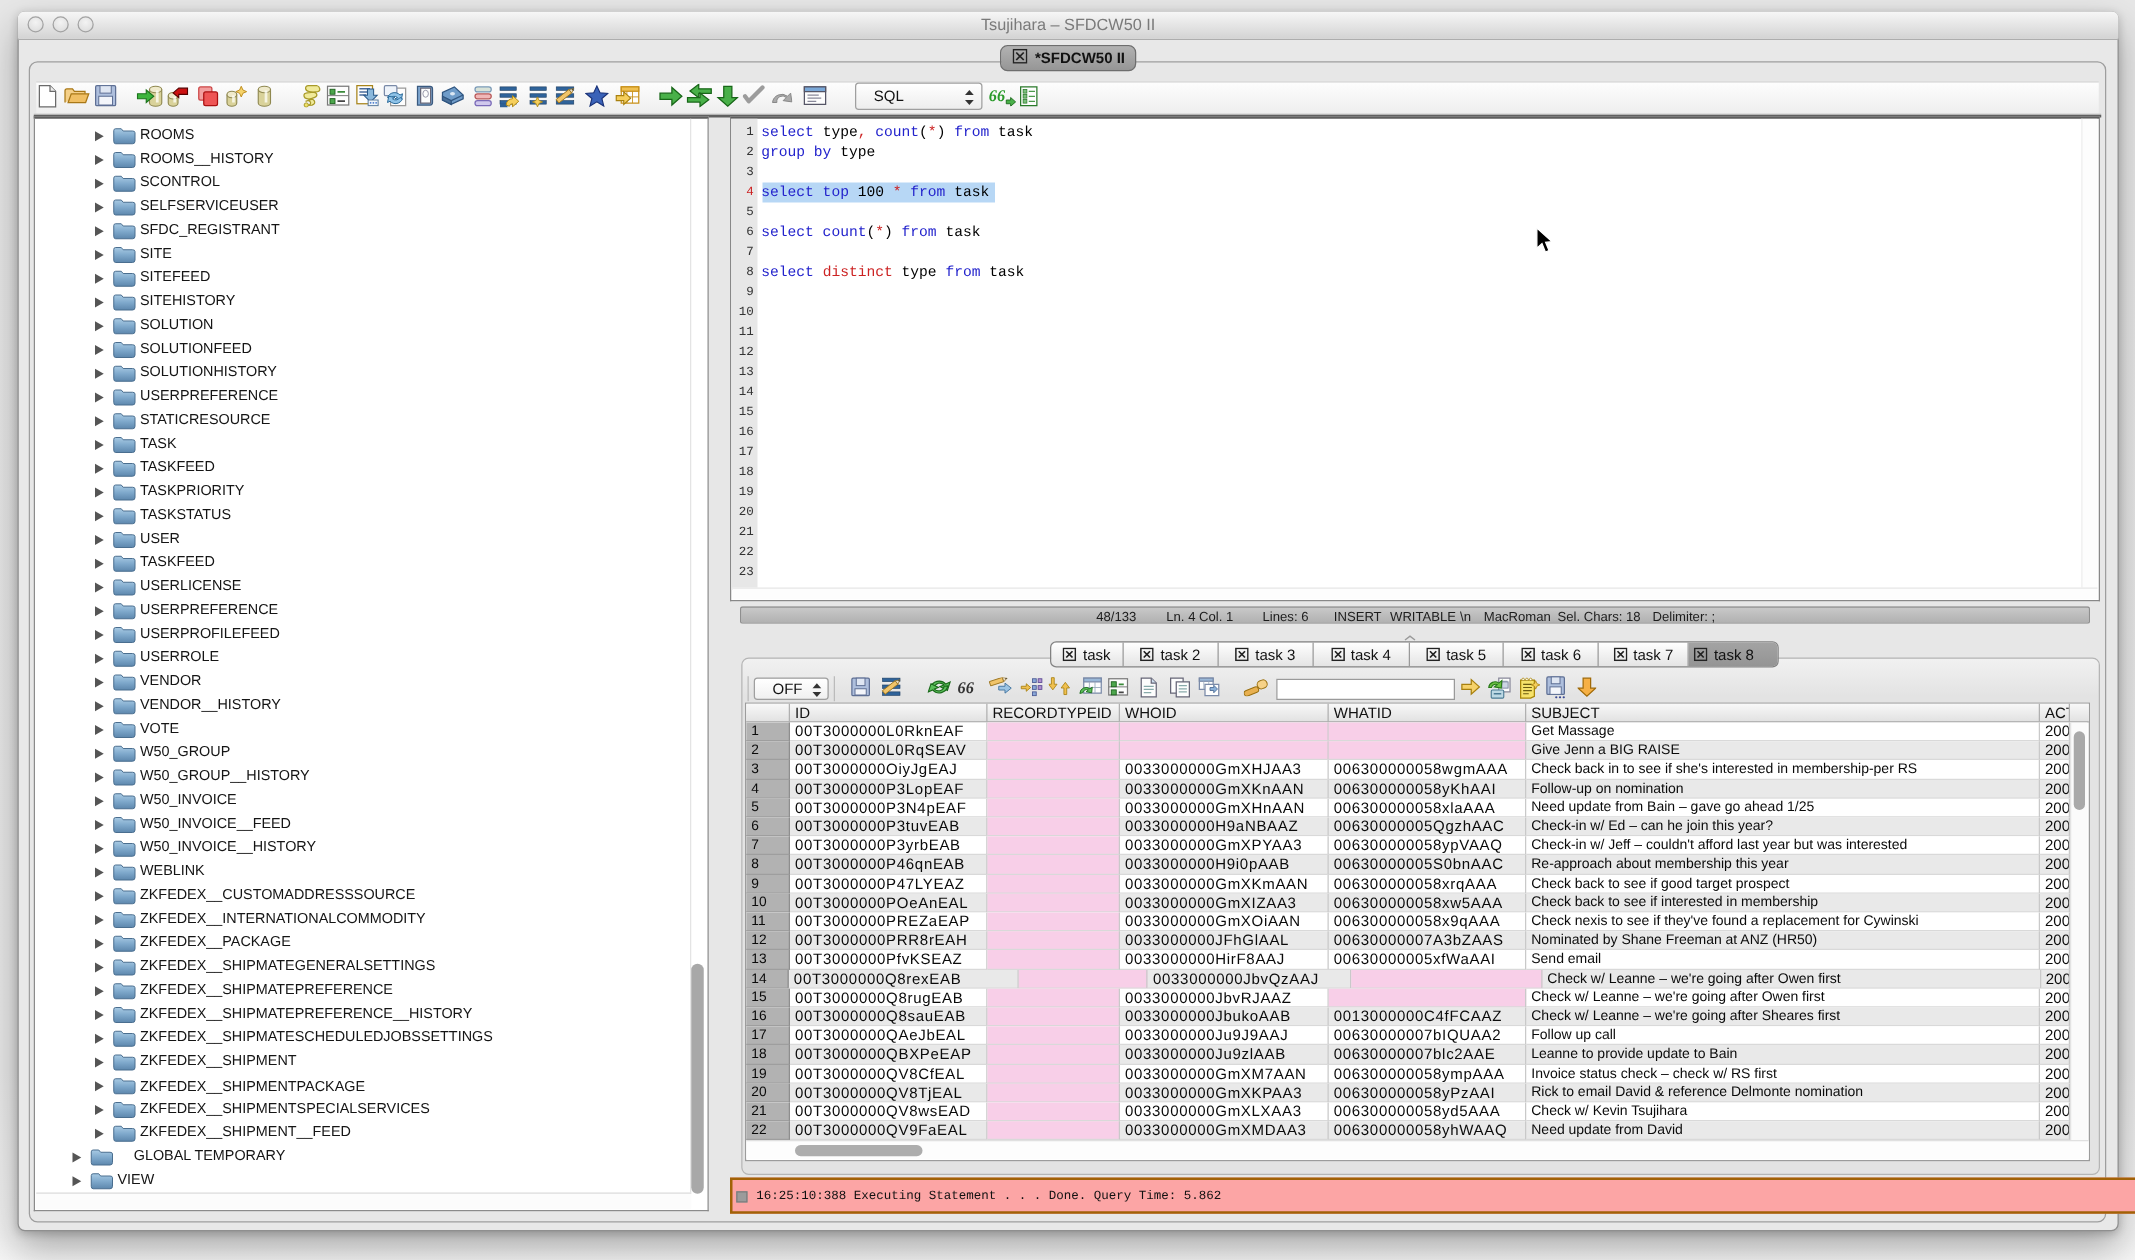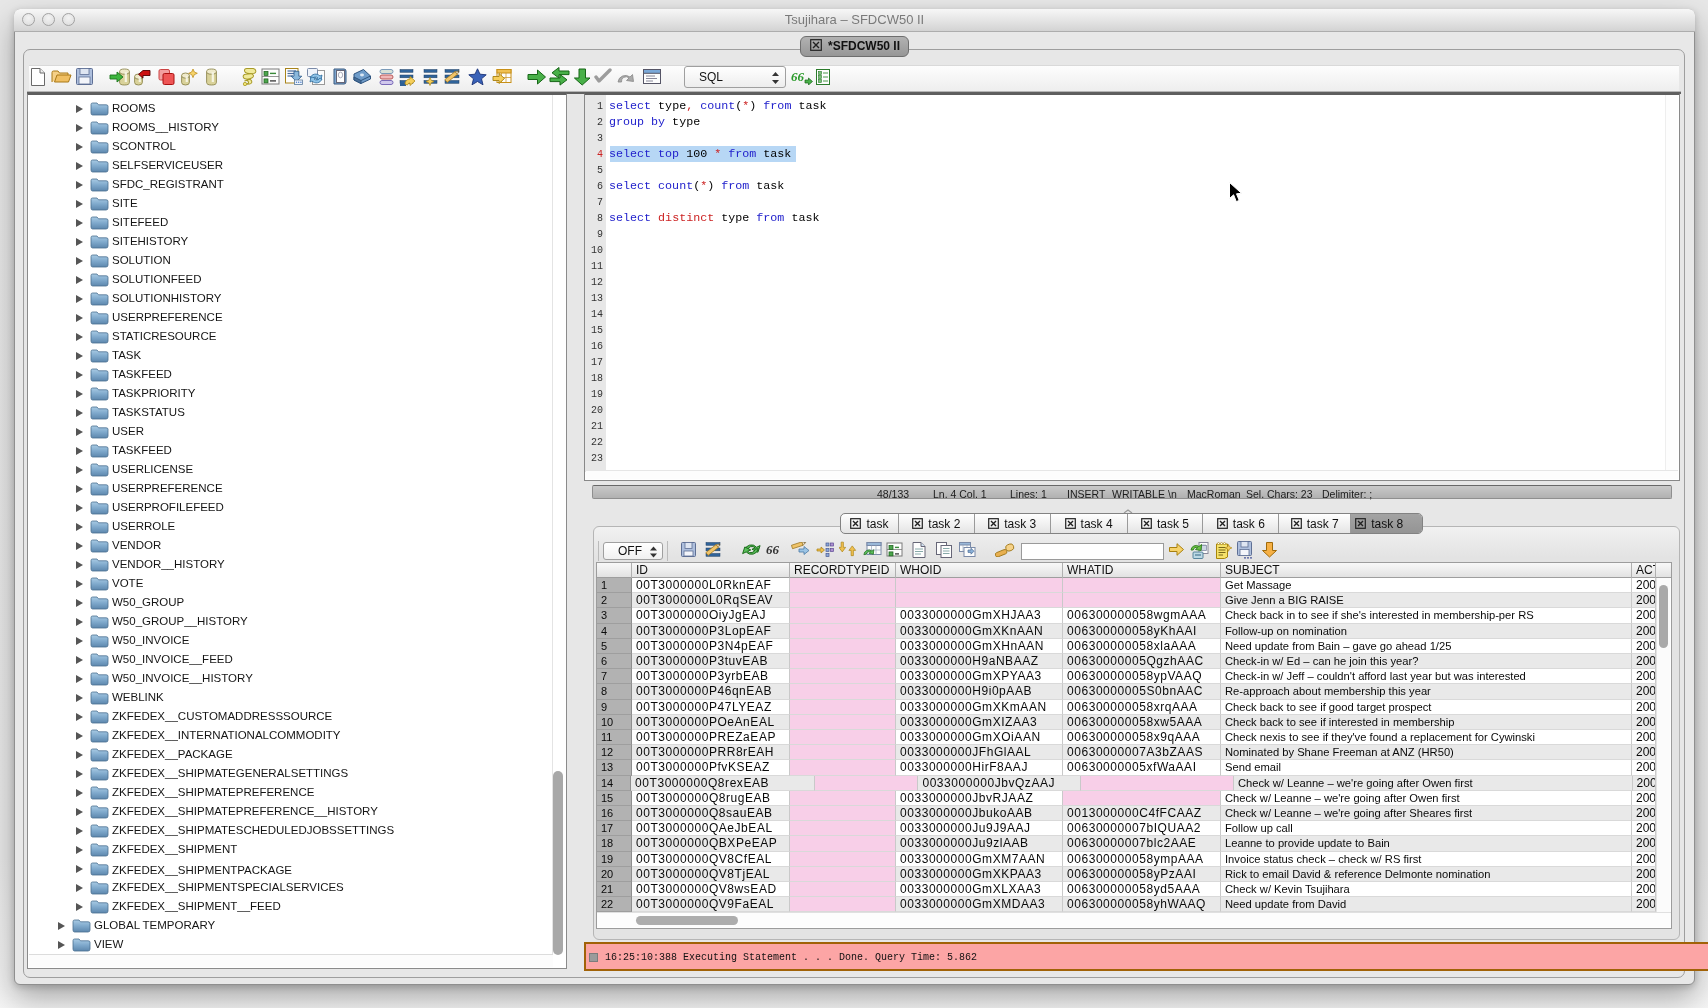--- a/index.html
+++ b/index.html
@@ -674,21 +674,21 @@
       <span class="abs" style="left:44px;top:1px"><svg width="19" height="15" viewBox="0 0 19 15">
           <defs>
             <linearGradient id="fg" x1="0" y1="0" x2="0" y2="1">
               <stop offset="0" stop-color="#a9cbe4"></stop>
               <stop offset="0.5" stop-color="#7fa9cc"></stop>
               <stop offset="1" stop-color="#5d87ad"></stop>
             </linearGradient>
           </defs>
           <path d="M1 3.5 Q1 2 2.5 2 L7 2 L8.5 3.8 L16 3.8 Q18 3.8 18 5.2 L18 12 Q18 14 16 14 L2.5 14 Q1 14 1 12 Z" fill="url(#fg)" stroke="#4a6e8f" stroke-width="0.8"></path>
         </svg></span>
-      <span class="abs" style="left:66px;top:2px">GLOBAL TEMPORARY</span>
+      <span class="abs" style="left:79px;top:2px">GLOBAL TEMPORARY</span>
     </div>
 <div class="trow" style="left:0;top:841px">
       <span class="tri" style="left:30px"></span>
       <span class="abs" style="left:44px;top:1px"><svg width="19" height="15" viewBox="0 0 19 15">
           <defs>
             <linearGradient id="fg" x1="0" y1="0" x2="0" y2="1">
               <stop offset="0" stop-color="#a9cbe4"></stop>
               <stop offset="0.5" stop-color="#7fa9cc"></stop>
               <stop offset="1" stop-color="#5d87ad"></stop>
             </linearGradient>
@@ -734,26 +734,26 @@
 <div class="lnum" style="top:358px;color:#333">23</div>
 <div id="edvstrip"></div>
     <div id="edhstrip"></div>
 </div>
 <div class="ic" style="left:1228px;top:182px;z-index:99"><svg width="14" height="21" viewBox="0 0 14 21">
       <path d="M1.5 0.5 L1.5 16.5 L5.6 12.8 L8.3 19.6 L11.2 18.4 L8.5 11.8 L13.5 11.3 Z" fill="#000" stroke="#fff" stroke-width="1"></path>
     </svg></div>
 <div id="edstatus" class="abs">
 <span class="est" style="left:284px">48/133</span>
 <span class="est" style="left:340px">Ln. 4 Col. 1</span>
-<span class="est" style="left:417px">Lines: 1</span>
+<span class="est" style="left:417px">Lines: 6</span>
 <span class="est" style="left:474px">INSERT</span>
 <span class="est" style="left:519px">WRITABLE</span>
 <span class="est" style="left:575px">\n</span>
 <span class="est" style="left:594px">MacRoman</span>
-<span class="est" style="left:653px">Sel. Chars: 23</span>
+<span class="est" style="left:653px">Sel. Chars: 18</span>
 <span class="est" style="left:729px">Delimiter: ;</span>
 </div>
 <div class="ic" style="left:1123px;top:500px"><svg width="10" height="5" viewBox="0 0 10 5">
       <path d="M1 4 L5 1 L9 4" fill="none" stroke="#9a9a9a" stroke-width="1.2"></path>
     </svg></div>
 <div id="tabstrip" class="abs">
 <div class="ttab" style="width:58px">
       <svg width="11" height="11" viewBox="0 0 11 11">
         <rect x="0.7" y="0.7" width="9.6" height="9.6" fill="none" stroke="#222" stroke-width="1.2"></rect>
         <path d="M3 3 L8 8 M8 3 L3 8" stroke="#222" stroke-width="1.4"></path>

